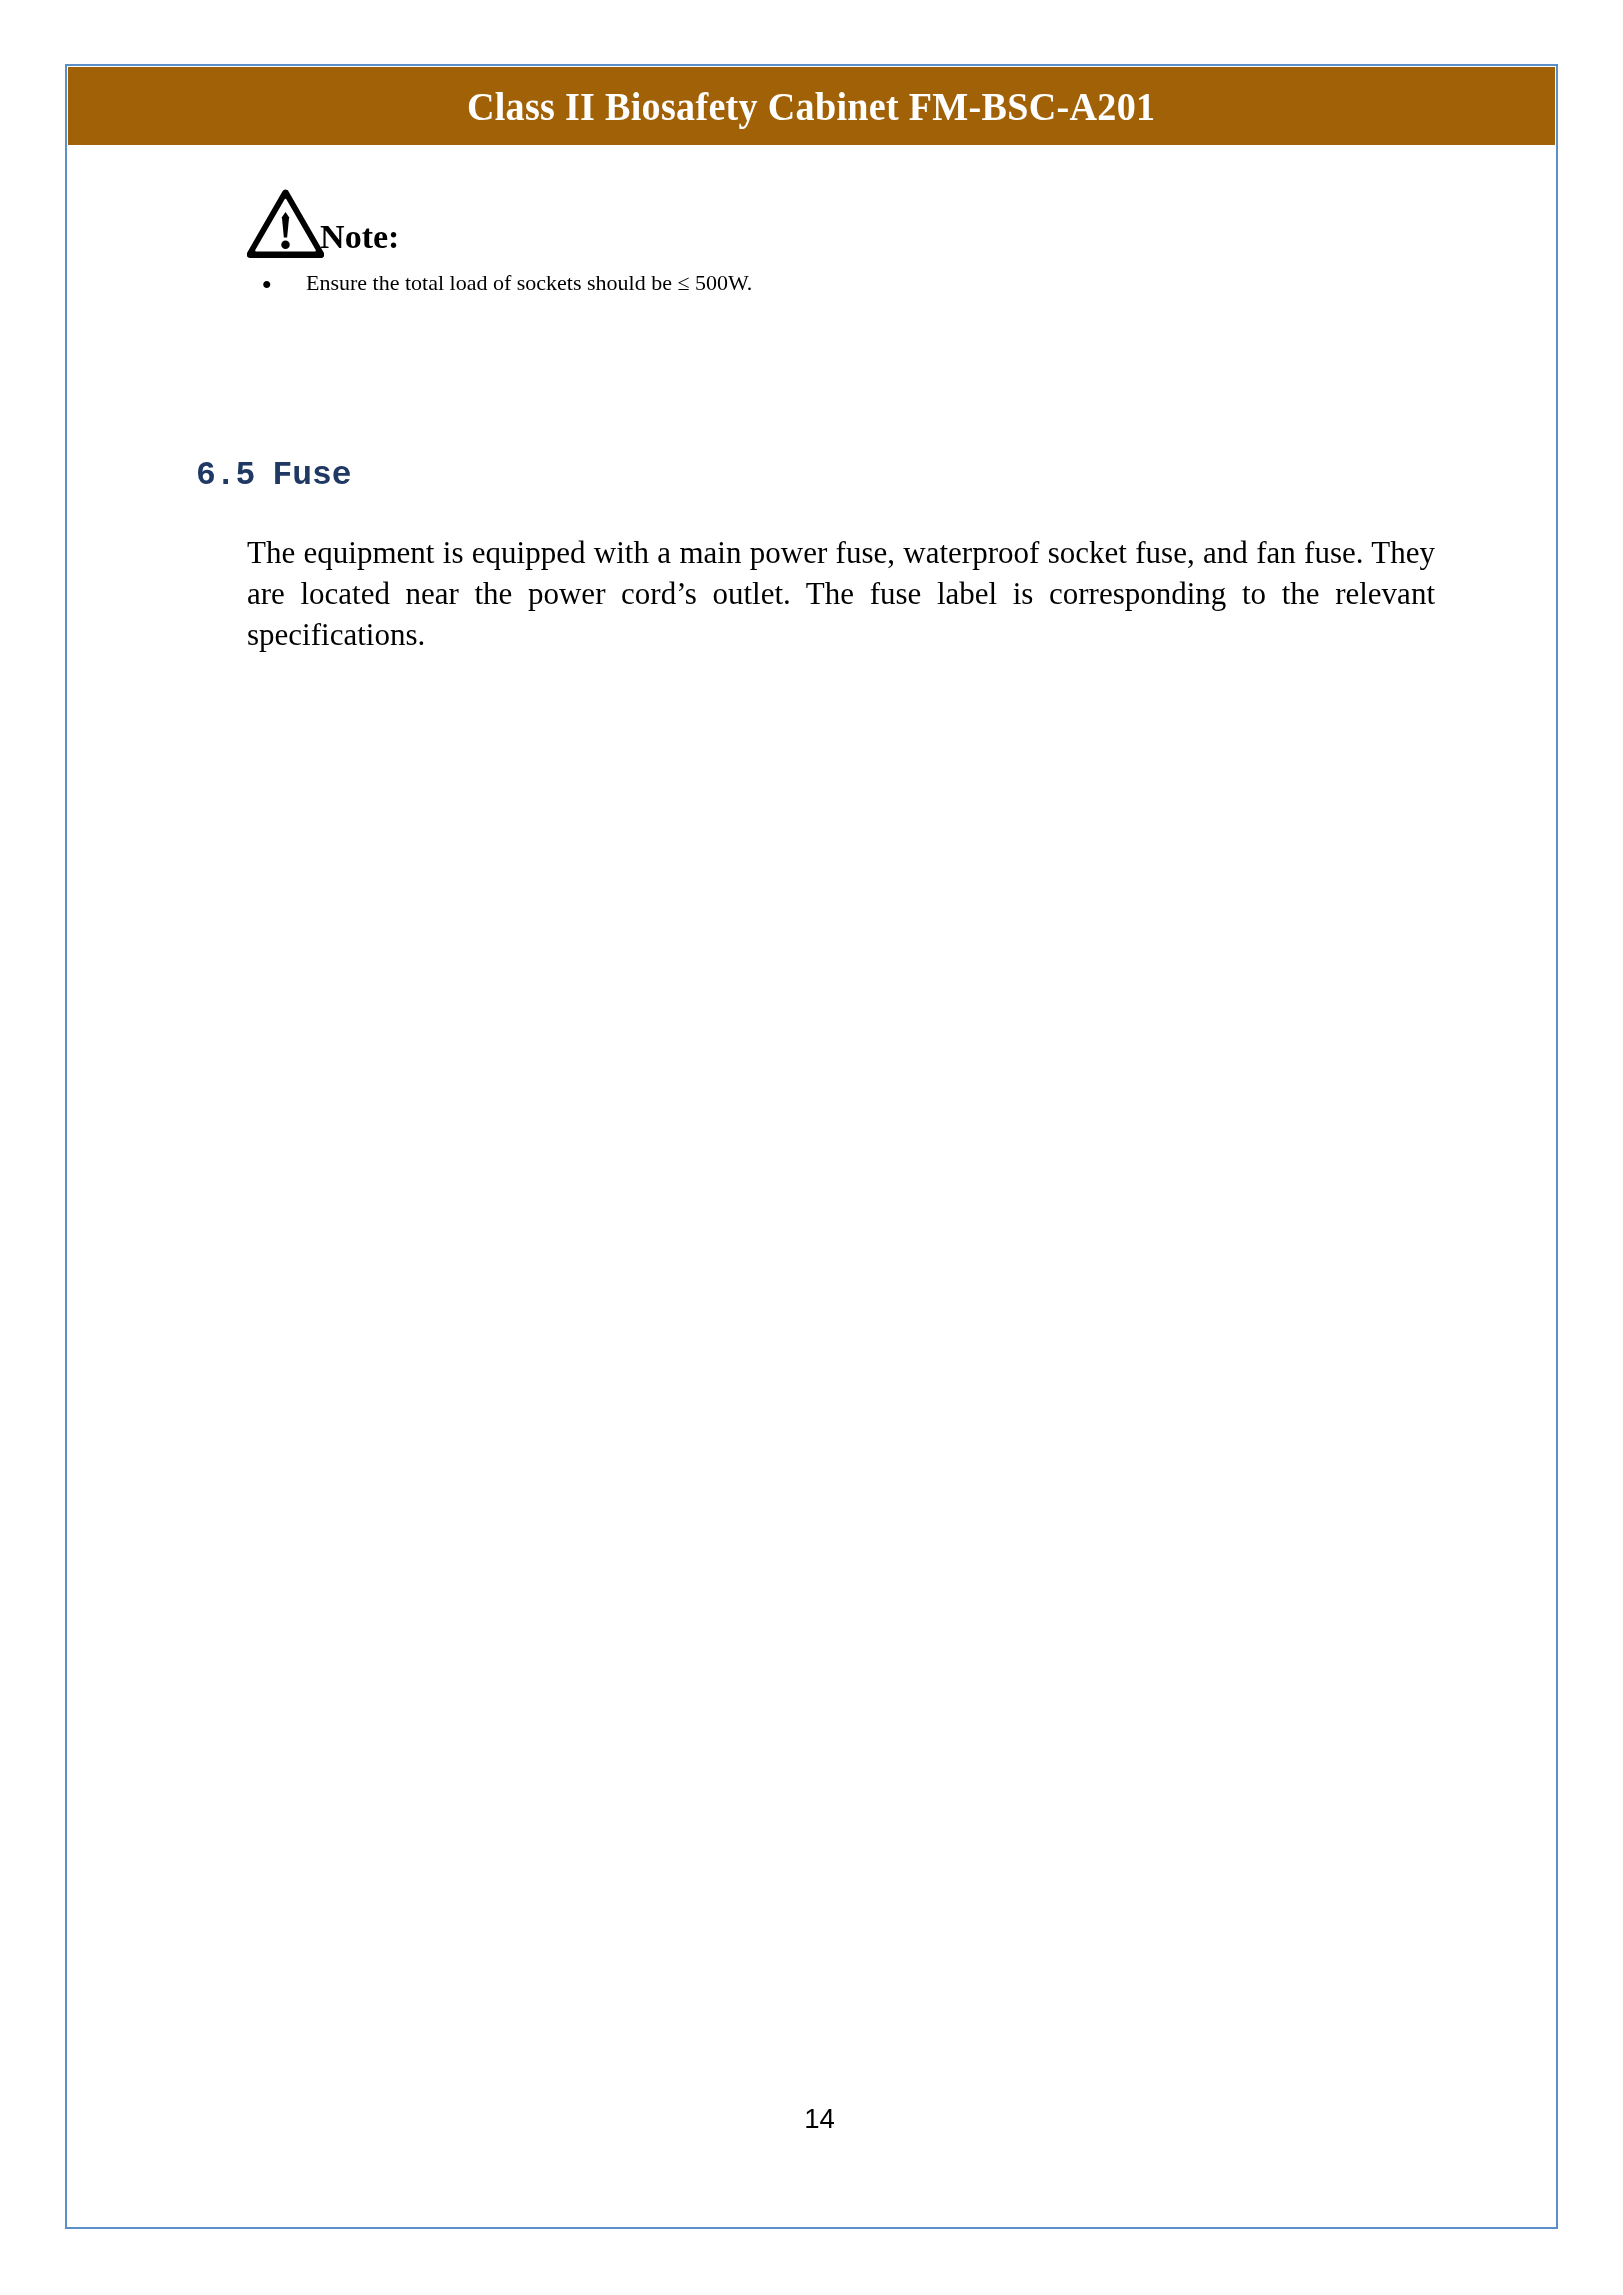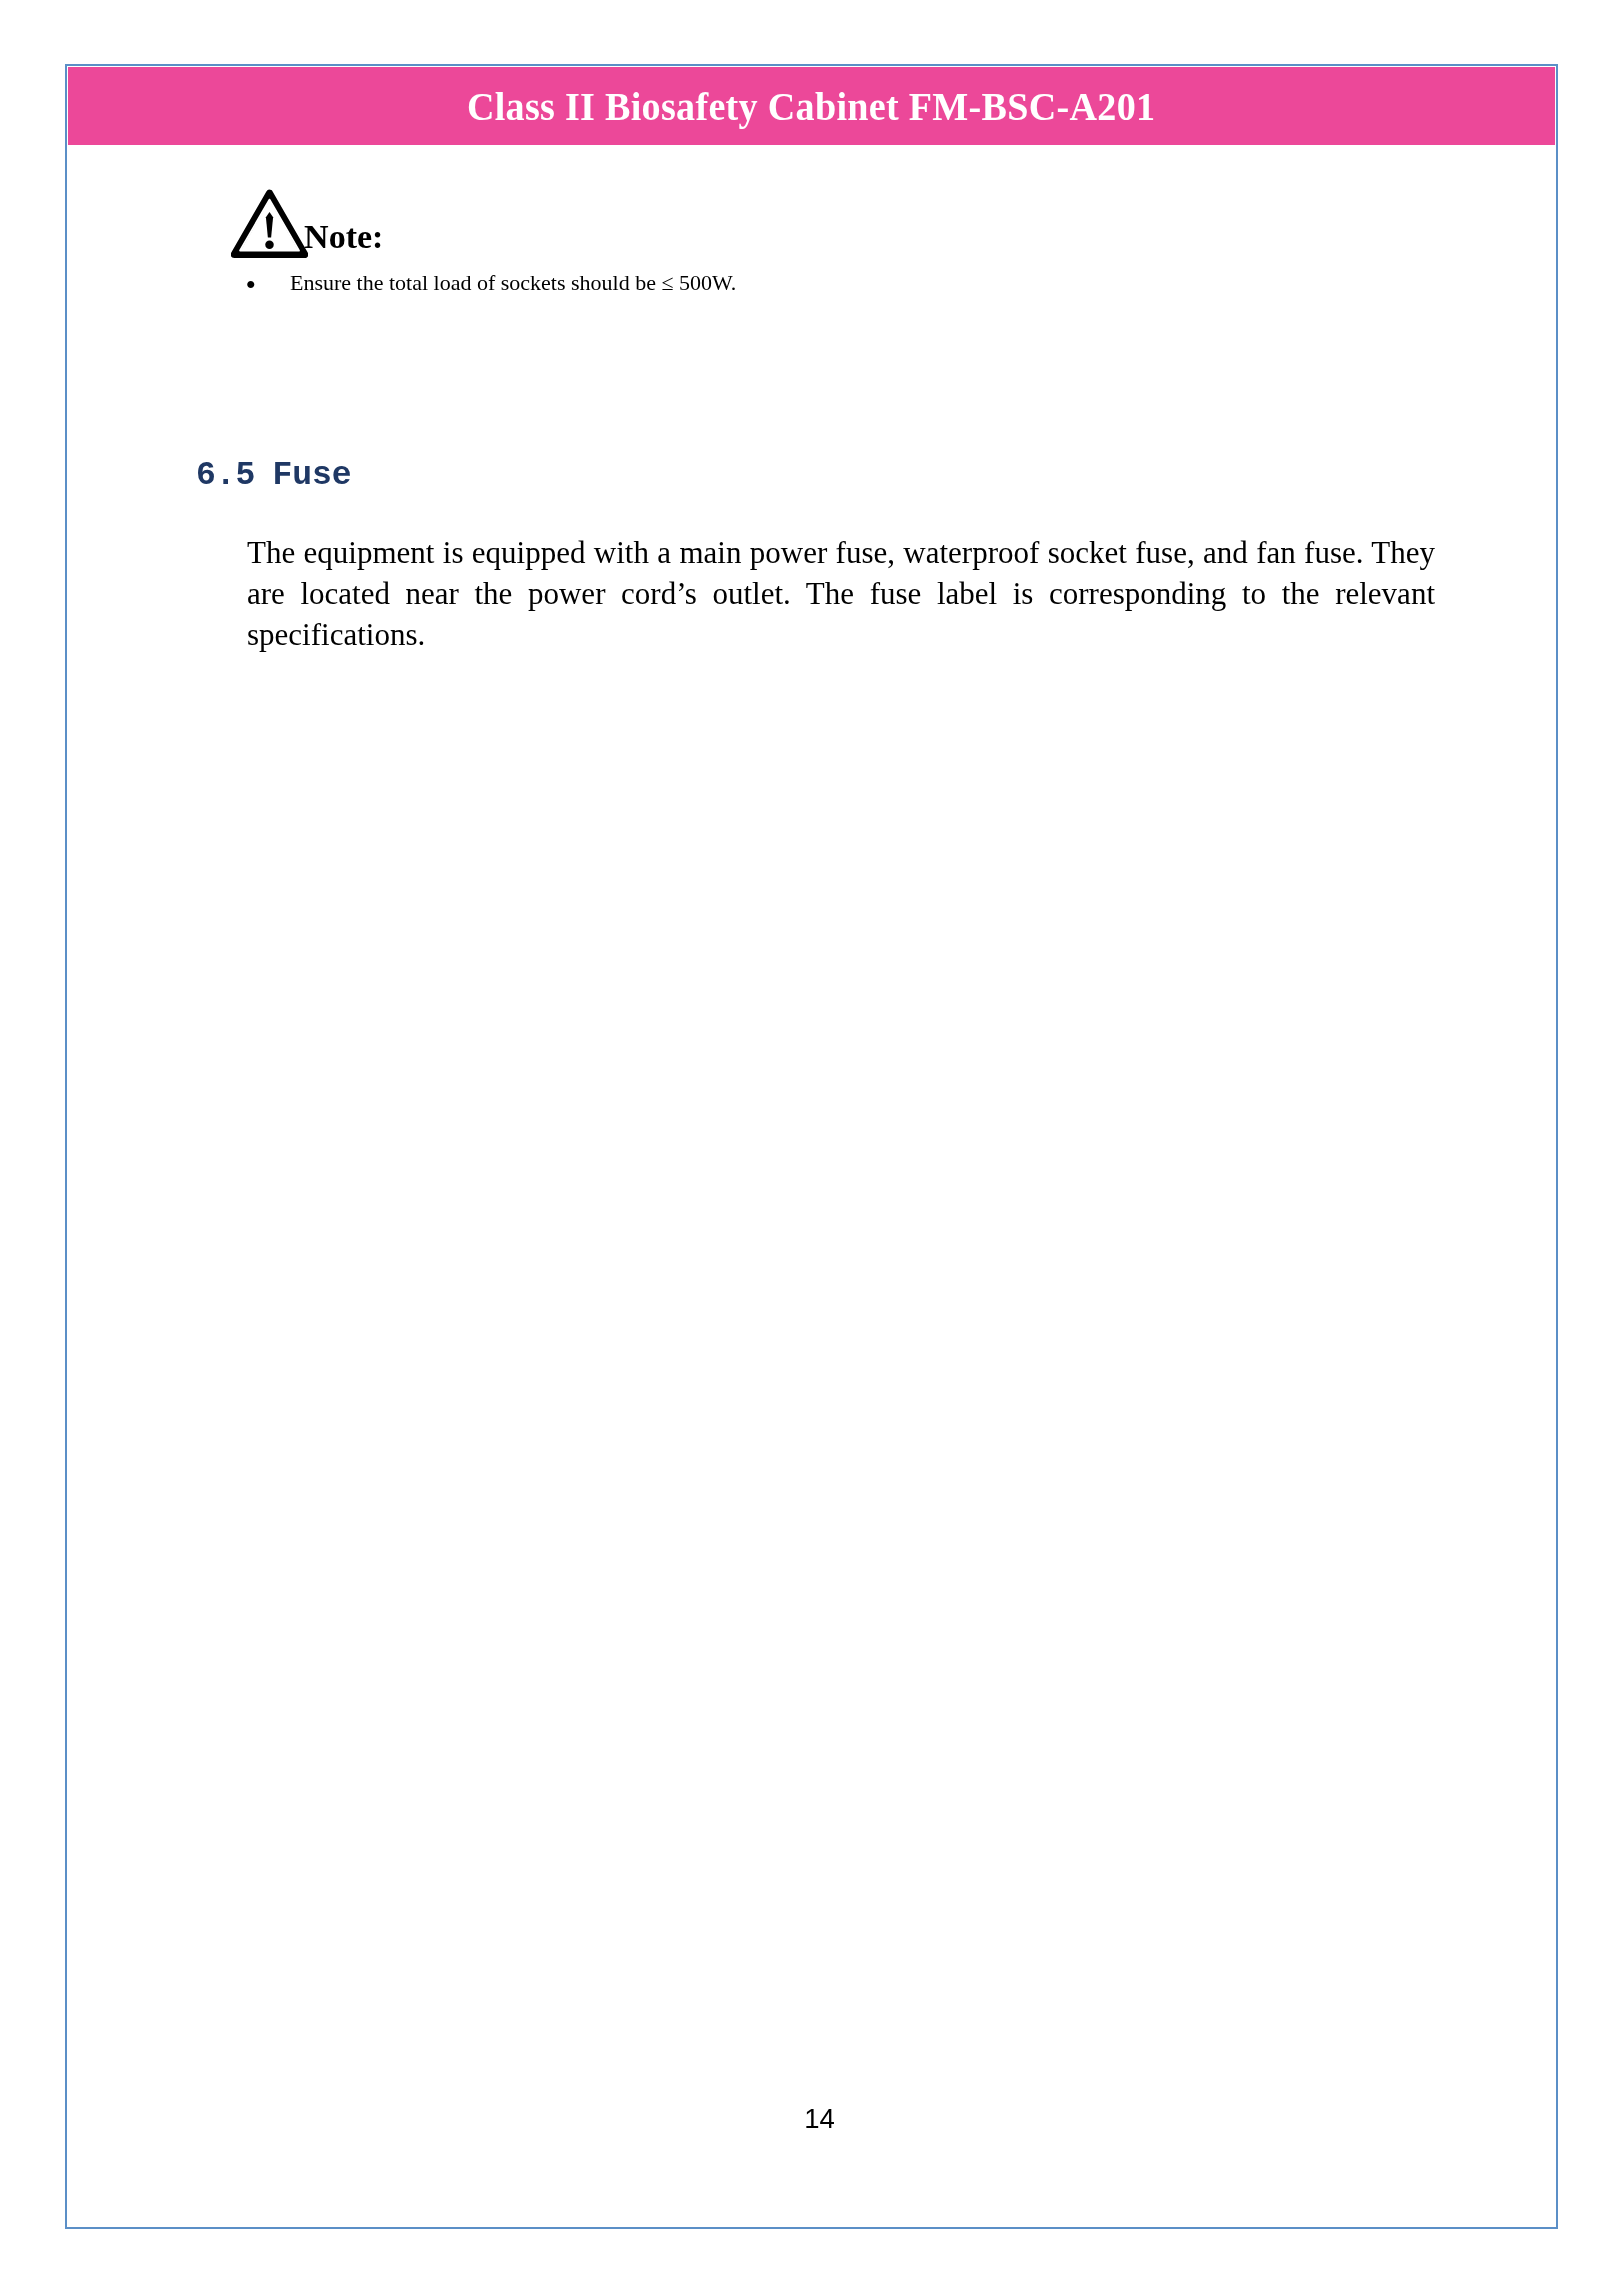--- a/index.html
+++ b/index.html
@@ -34,21 +34,21 @@
     background: transparent;
   }
 
   
   .header-band {
     position: absolute;
     left: 68px;
     top: 67px;
     width: 1487px;
     height: 78px;
-    background: #ec4899;
+    background: #a16207;
     display: flex;
     align-items: center;
     justify-content: center;
   }
   .header-title {
     color: #ffffff;
     font-family: "Liberation Serif", "DejaVu Serif", serif;
     font-weight: bold;
     font-size: 41px;
     letter-spacing: 0.3px;
@@ -60,21 +60,21 @@
   
   .content {
     position: absolute;
     left: 0;
     top: 145px;
     width: 1623px;
   }
 
   .note-block {
     position: absolute;
-    left: 231px;
+    left: 247px;
     top: 42px;
     width: 1191px;
   }
 
   .note-heading {
     display: flex;
     align-items: flex-end;
     height: 73px;
   }
   .warn-icon {

